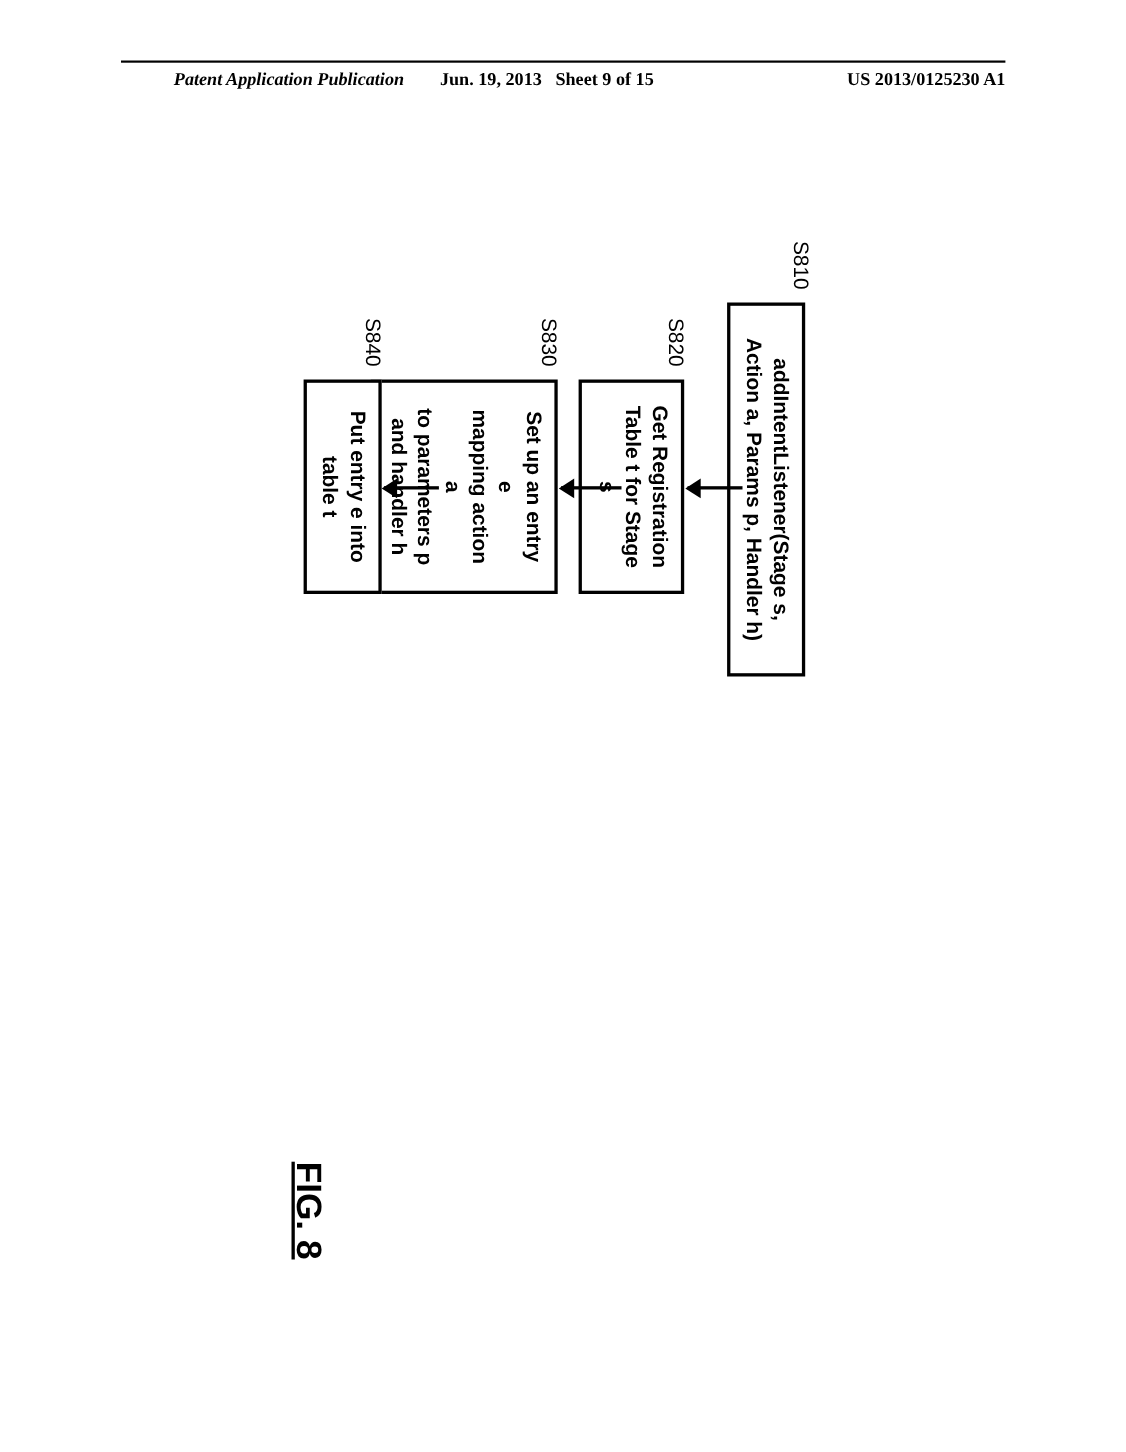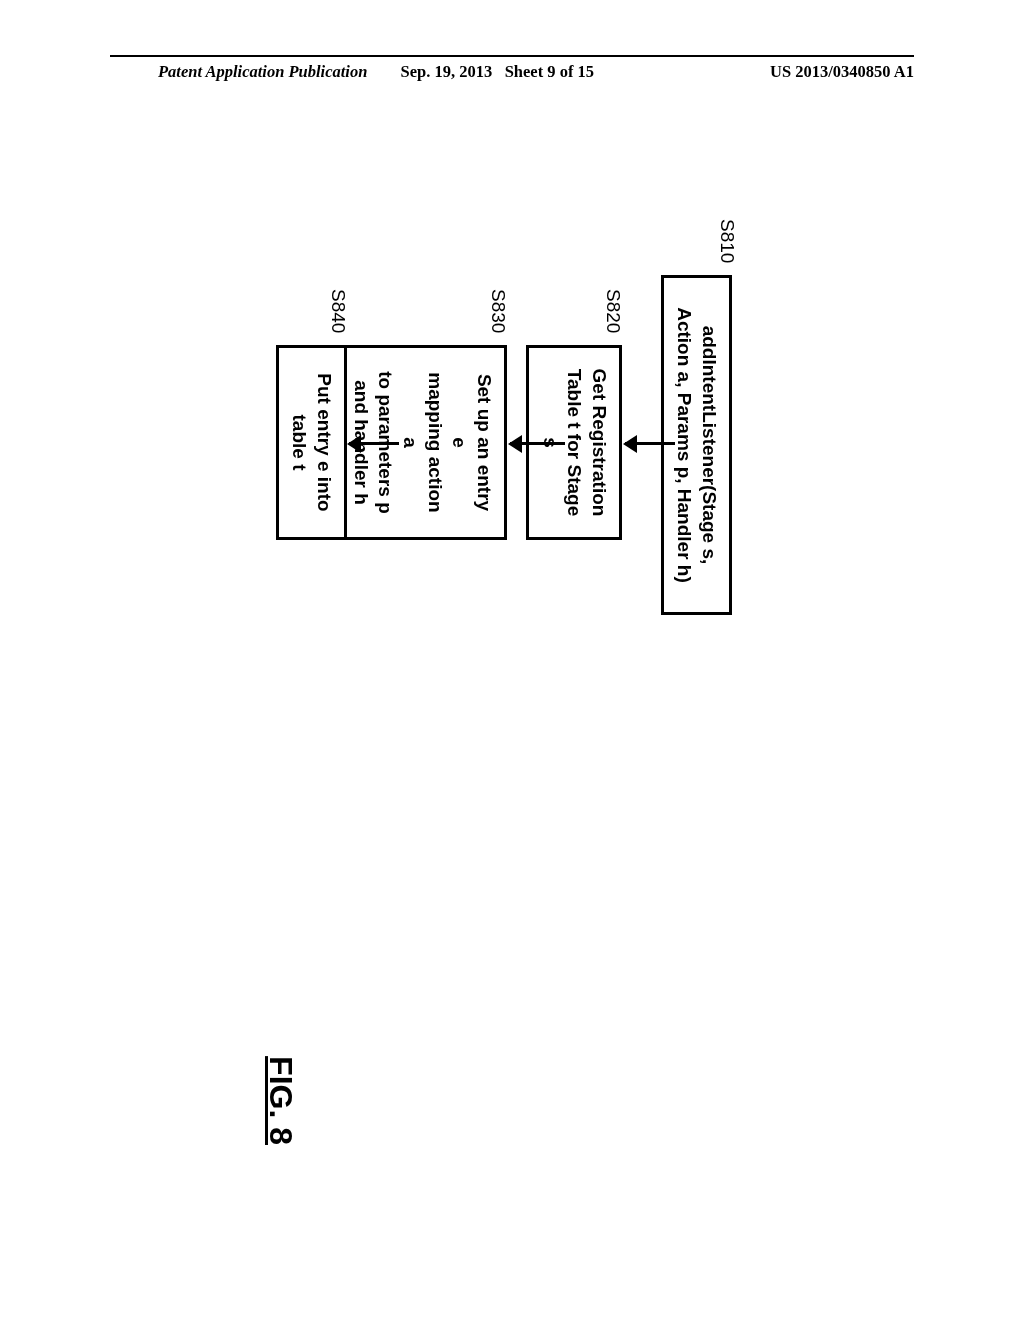--- a/index.html
+++ b/index.html
@@ -157,24 +157,24 @@
     }
   </style>
 </head>
 <body>
 
 <div class="page-border"></div>
 
 <div class="header">
   <span class="header-left">Patent Application Publication</span>
   <span class="header-center">
-    <span>Sep. 19, 2013</span>&nbsp;&nbsp;
+    <span>Jun. 19, 2013</span>&nbsp;&nbsp;
     <span>Sheet 9 of 15</span>
   </span>
-  <span class="header-right">US 2013/0340850 A1</span>
+  <span class="header-right">US 2013/0125230 A1</span>
 </div>
 
 <div class="content-area">
   <div class="rotated-container">
 
     <div class="flowchart">
 
       <div class="box-label label1">S810</div>
       <div class="box box1">
         <span>addIntentListener(Stage s, Action a, Params p, Handler h)</span>

